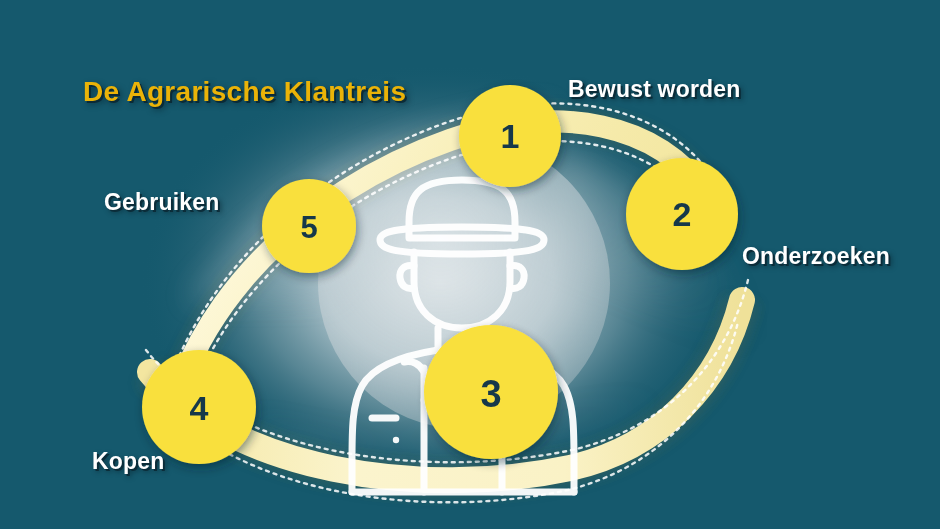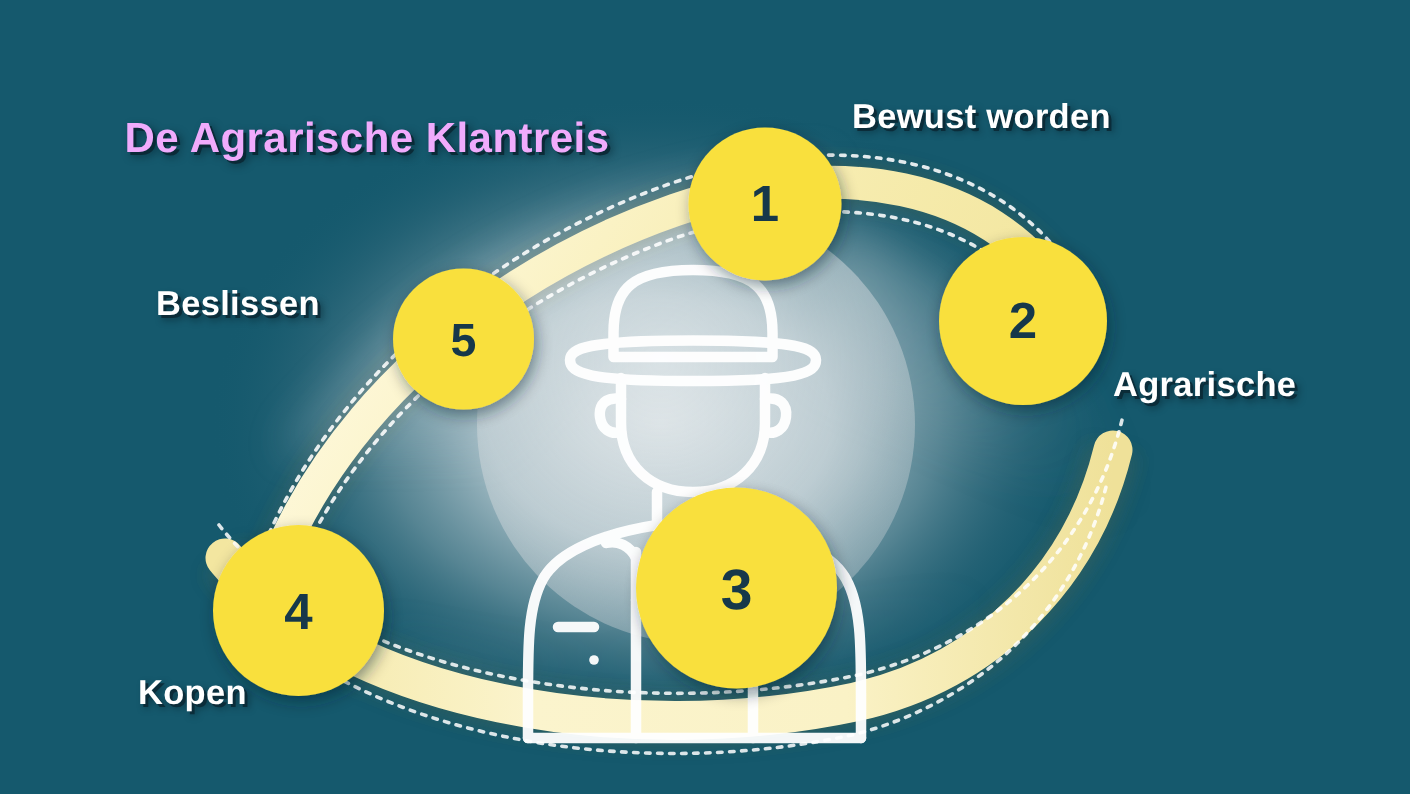--- a/index.html
+++ b/index.html
@@ -32,30 +32,30 @@
     white-space: nowrap;
     text-shadow:
       2px 2px 0 rgba(10,40,52,0.85),
       3px 3px 5px rgba(5,25,35,0.55);
     pointer-events: none;
   }
   #title {
     position: absolute;
     left: 83px;
     top: 76px;
-    color: #f0abfc;
+    color: #eab308;
     font-weight: bold;
     font-size: 28px;
     letter-spacing: 0.3px;
     white-space: nowrap;
     text-shadow:
       2px 2px 0 rgba(10,40,52,0.9),
       3px 3px 6px rgba(5,25,35,0.6);
   }
-  #lbl-bewust { left: 568px; top: 64px; }
+  #lbl-bewust { left: 568px; top: 76px; }
   #lbl-onderzoeken { left: 742px; top: 243px; }
   #lbl-beslissen { left: 583px; top: 424px; }
   #lbl-kopen { left: 57px; top: 448px; margin-left: 35px; }
   #lbl-gebruiken { left: 104px; top: 189px; }
 </style>
 </head>
 <body>
 
 <div id="stage">
 
@@ -197,17 +197,17 @@
 
     <g filter="url(#softshadow)">
       <circle cx="309" cy="226" r="47" fill="#f9e03d"></circle>
     </g>
     <text x="309" y="227" text-anchor="middle" dominant-baseline="central" fill="#16384a" font-family="Liberation Sans, sans-serif" font-size="31" font-weight="bold">5</text>
   </svg>
 
   <div id="title">De Agrarische Klantreis</div>
 
   <div class="label" id="lbl-bewust">Bewust worden</div>
-  <div class="label" id="lbl-onderzoeken">Agrarische</div>
+  <div class="label" id="lbl-onderzoeken">Onderzoeken</div>
   <div class="label" id="lbl-kopen">Kopen</div>
-  <div class="label" id="lbl-gebruiken">Beslissen</div>
+  <div class="label" id="lbl-gebruiken">Gebruiken</div>
 
 </div>
 
 </body></html>

